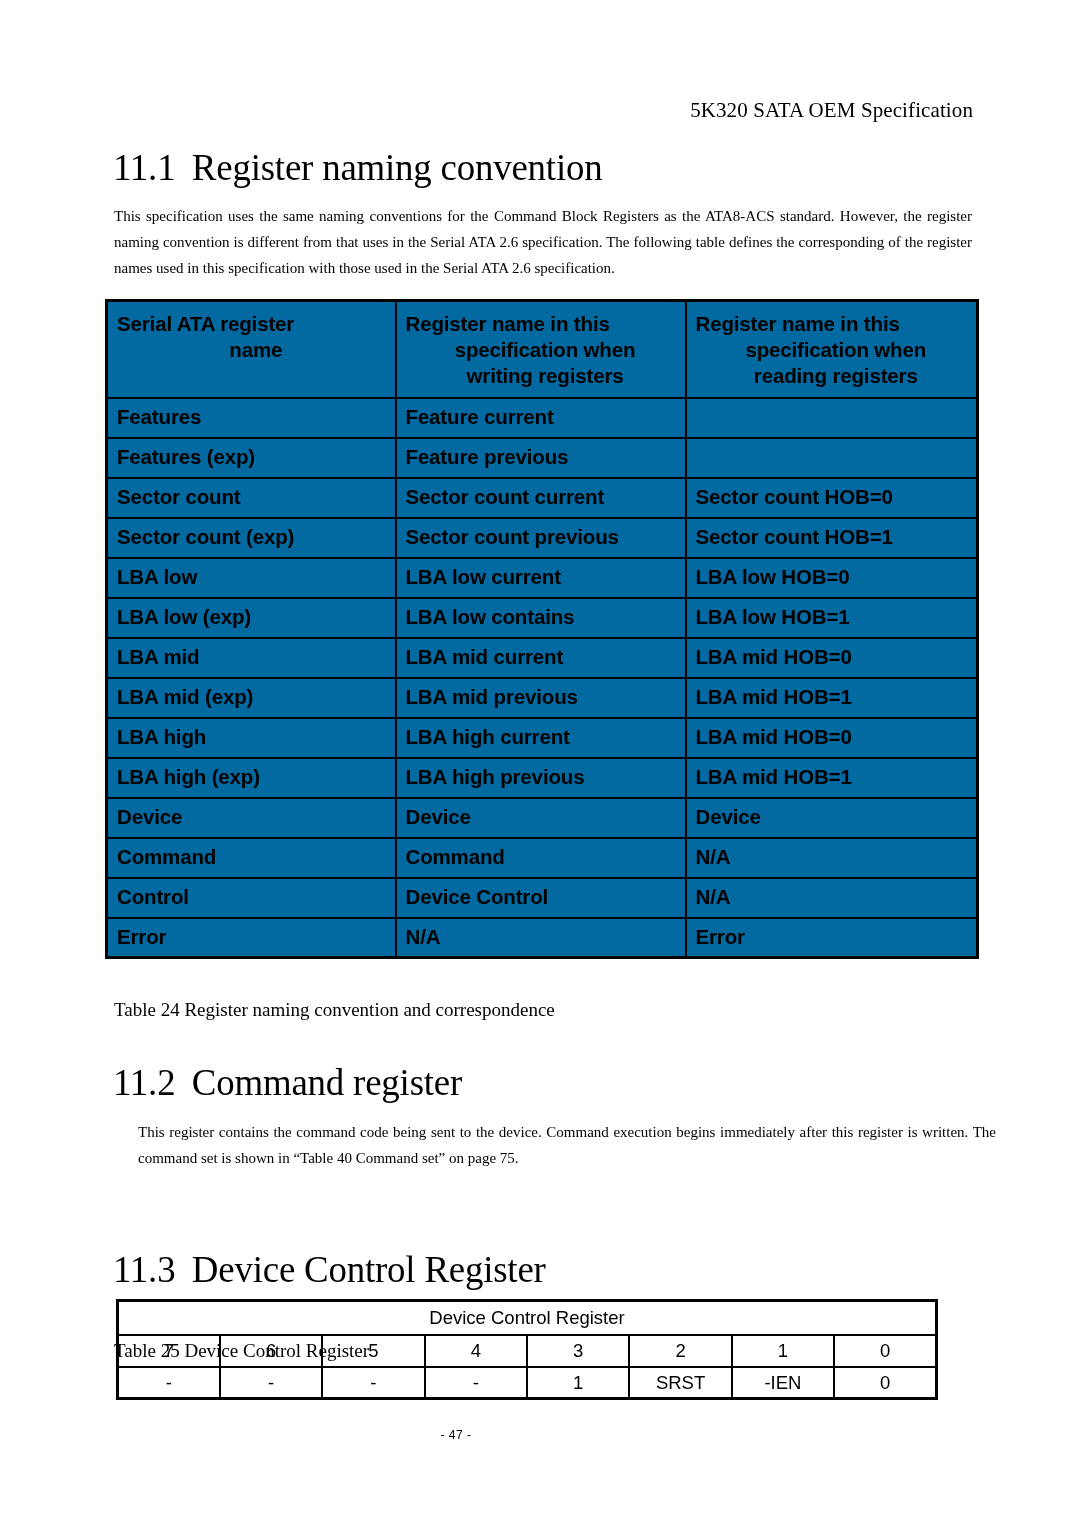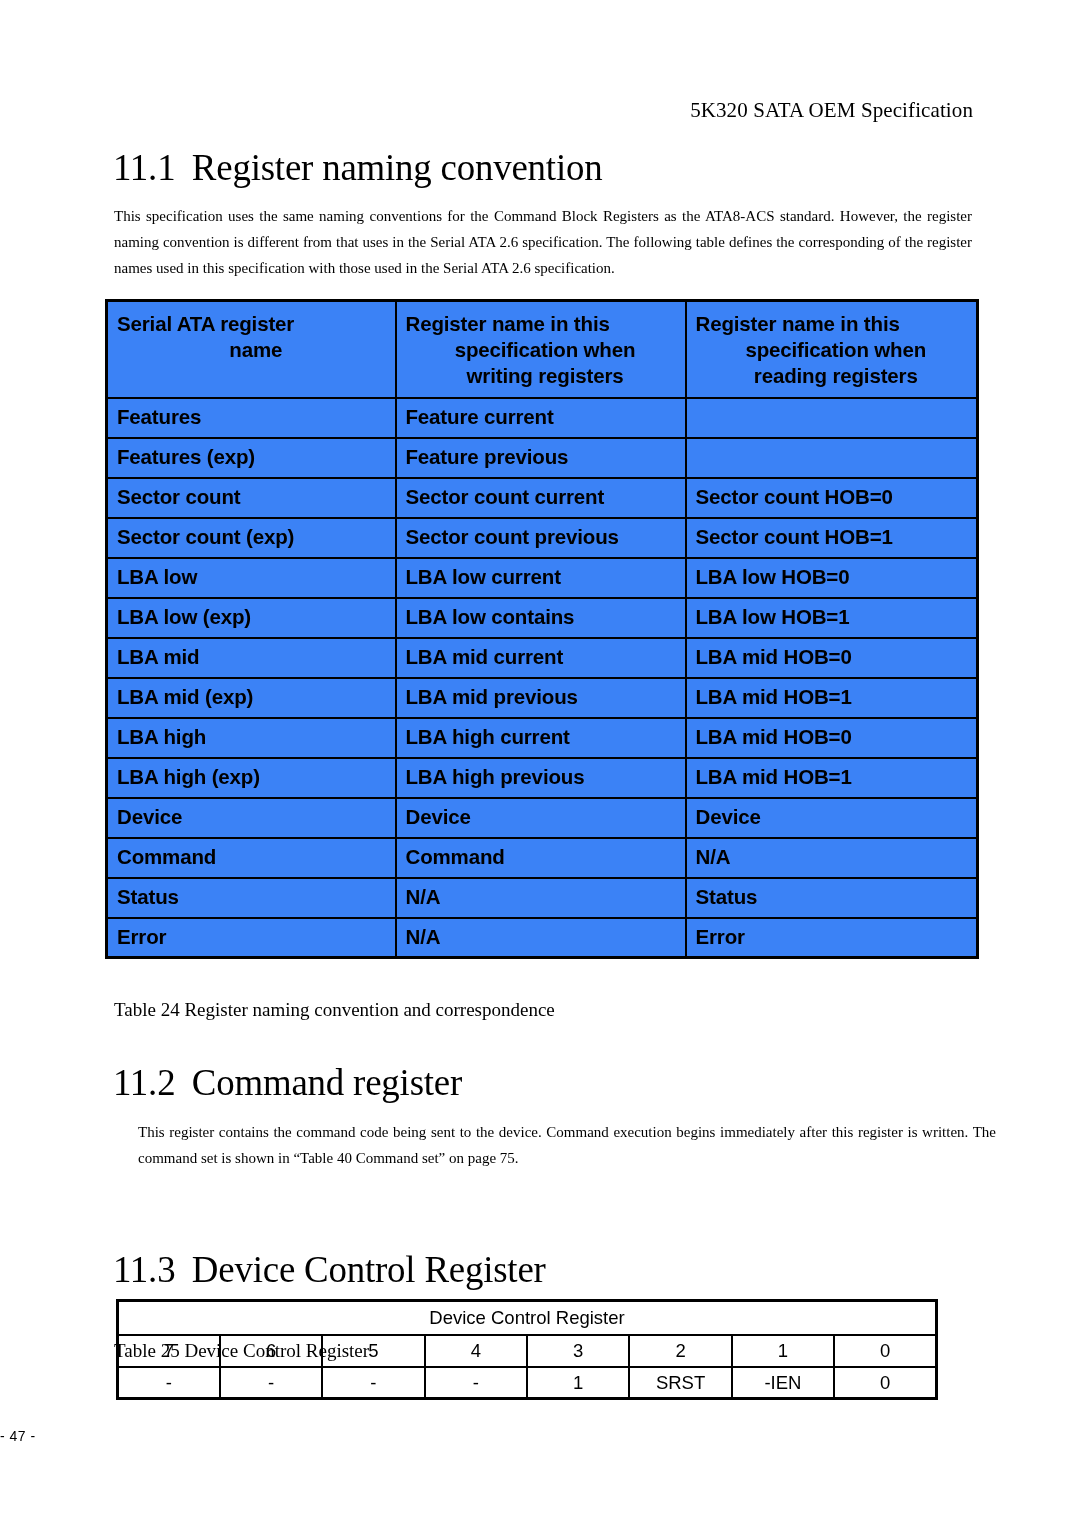--- a/index.html
+++ b/index.html
@@ -67,21 +67,21 @@
 
   
   .reg-table {
     position: absolute;
     left: 105px;
     top: 299px;
     width: 871px;
     border-collapse: collapse;
     border: 3px solid #000;
     table-layout: fixed;
-    background: #3b82f6;
+    background: #0369a1;
   }
   .reg-table col.c1 { width: 289px; }
   .reg-table col.c2 { width: 290px; }
   .reg-table col.c3 { width: 292px; }
 
   .reg-table td {
     border: 2px solid #000;
     font-family: "Liberation Sans", "DejaVu Sans", sans-serif;
     font-weight: bold;
     font-size: 20.5px;
@@ -138,23 +138,23 @@
     padding: 0;
   }
   .dcr-table td.title-cell { height: 34px; }
 
   
   .page-number {
     position: absolute;
     left: 0;
     width: 912px;
     top: 1428px;
-    text-align: left;
+    text-align: center;
     font-family: "Liberation Sans", "DejaVu Sans", sans-serif;
-    font-size: 14px;
+    font-size: 12px;
     letter-spacing: 0.5px;
   }
 </style>
 </head>
 <body>
 
 <div class="page">
 
   <div class="doc-header">5K320 SATA OEM Specification</div>
 
@@ -242,23 +242,23 @@
         <td>Device</td>
         <td>Device</td>
         <td>Device</td>
       </tr>
       <tr>
         <td>Command</td>
         <td>Command</td>
         <td>N/A</td>
       </tr>
       <tr>
-        <td>Status</td>
+        <td>Control</td>
+        <td>Device Control</td>
         <td>N/A</td>
-        <td>Status</td>
       </tr>
       <tr>
         <td>Error</td>
         <td>N/A</td>
         <td>Error</td>
       </tr>
     </tbody>
   </table>
 
   <div class="caption" style="top:999px;">Table 24 Register naming convention and correspondence</div>

